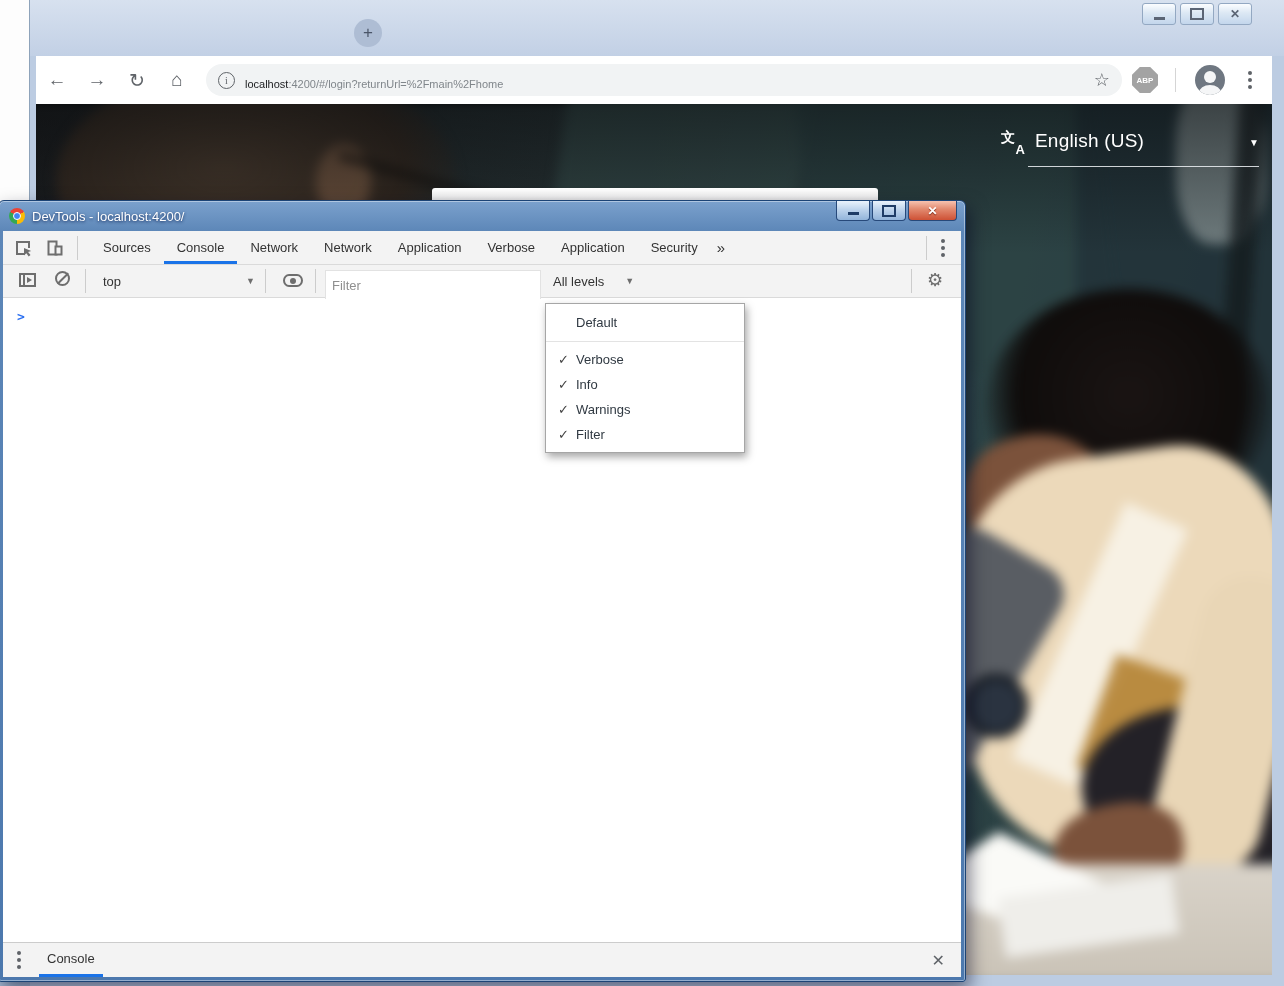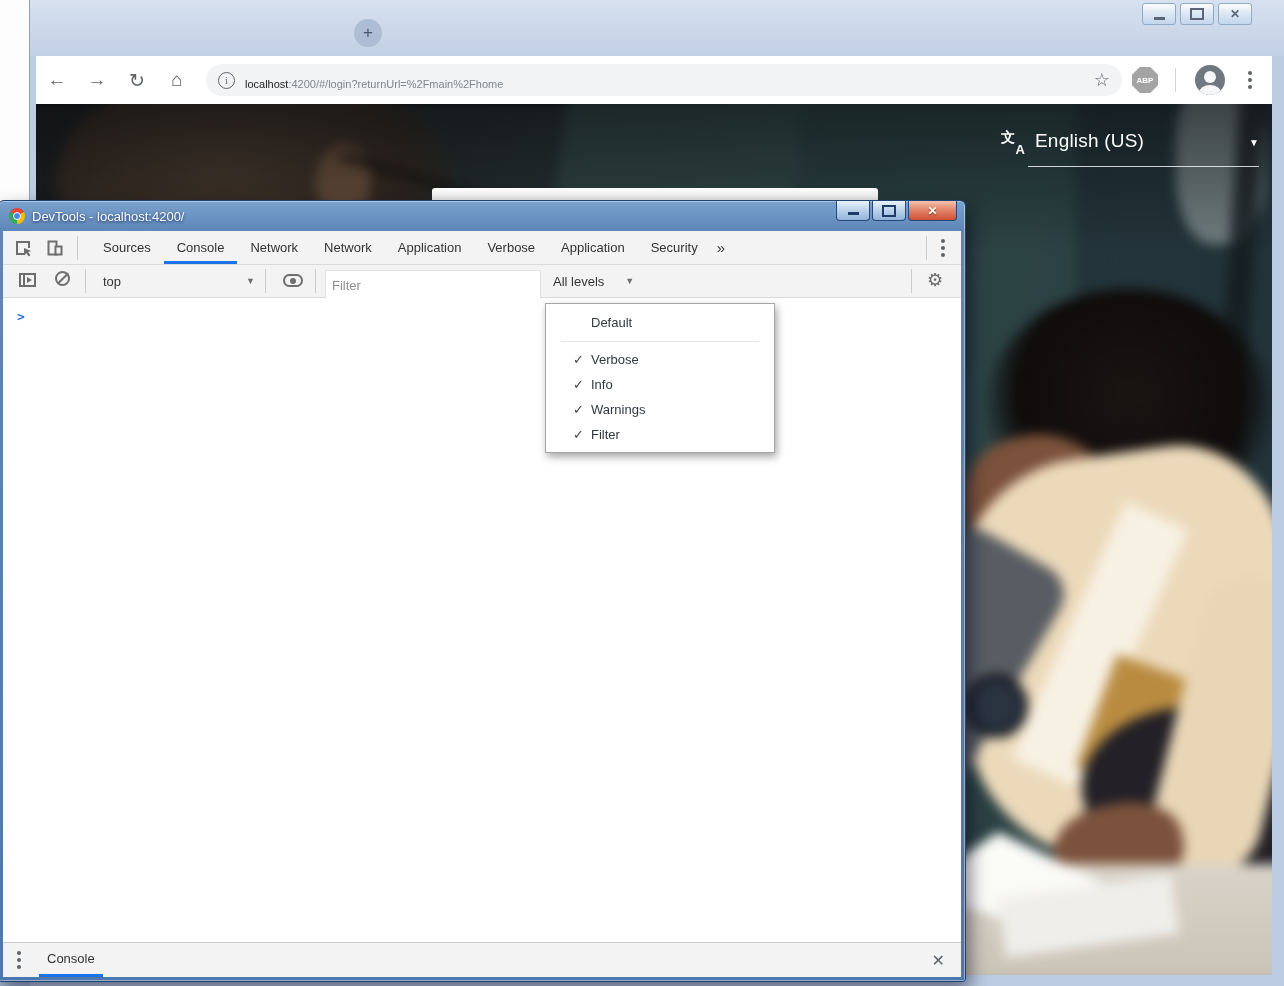--- a/index.html
+++ b/index.html
@@ -150,21 +150,21 @@
   .prompt{padding:10px 0 0 14px;color:#2a6ff1;font-family:"DejaVu Sans Mono",monospace;font-size:13px;font-weight:bold;}
 
   .dt-drawer{position:absolute;left:0;right:0;bottom:0;height:35px;background:#f3f3f3;border-top:1px solid #ccc;
     display:flex;align-items:center;box-sizing:border-box;}
   .dt-drawer .kebab{margin-left:14px;}
   .drawer-tab{align-self:stretch;display:flex;align-items:center;margin-left:18px;padding:0 8px;
     border-bottom:3px solid #1a73e8;box-sizing:border-box;color:#333;}
   .drawer-close{margin-left:auto;margin-right:16px;color:#5f6368;font-size:16px;}
 
   .levels-menu{position:absolute;left:545px;top:303px;width:198px;background:#fff;border:1px solid #a6a6a6;
-    box-shadow:2px 4px 8px rgba(0,0,0,.35);z-index:40;padding:5px 15px 5px;font-size:13px;color:#303942;}
+    box-shadow:2px 4px 8px rgba(0,0,0,.35);z-index:40;padding:5px 0 5px;font-size:13px;color:#303942;}
   .menu-item{height:25px;display:flex;align-items:center;padding-left:12px;}
   .menu-item.first{height:27px;}
   .menu-check{width:18px;color:#424242;}
   .menu-sep{height:1px;background:#e3e3e3;margin:5px 0;}
 </style>
 </head>
 <body>
 
 <div class="screen">
 

